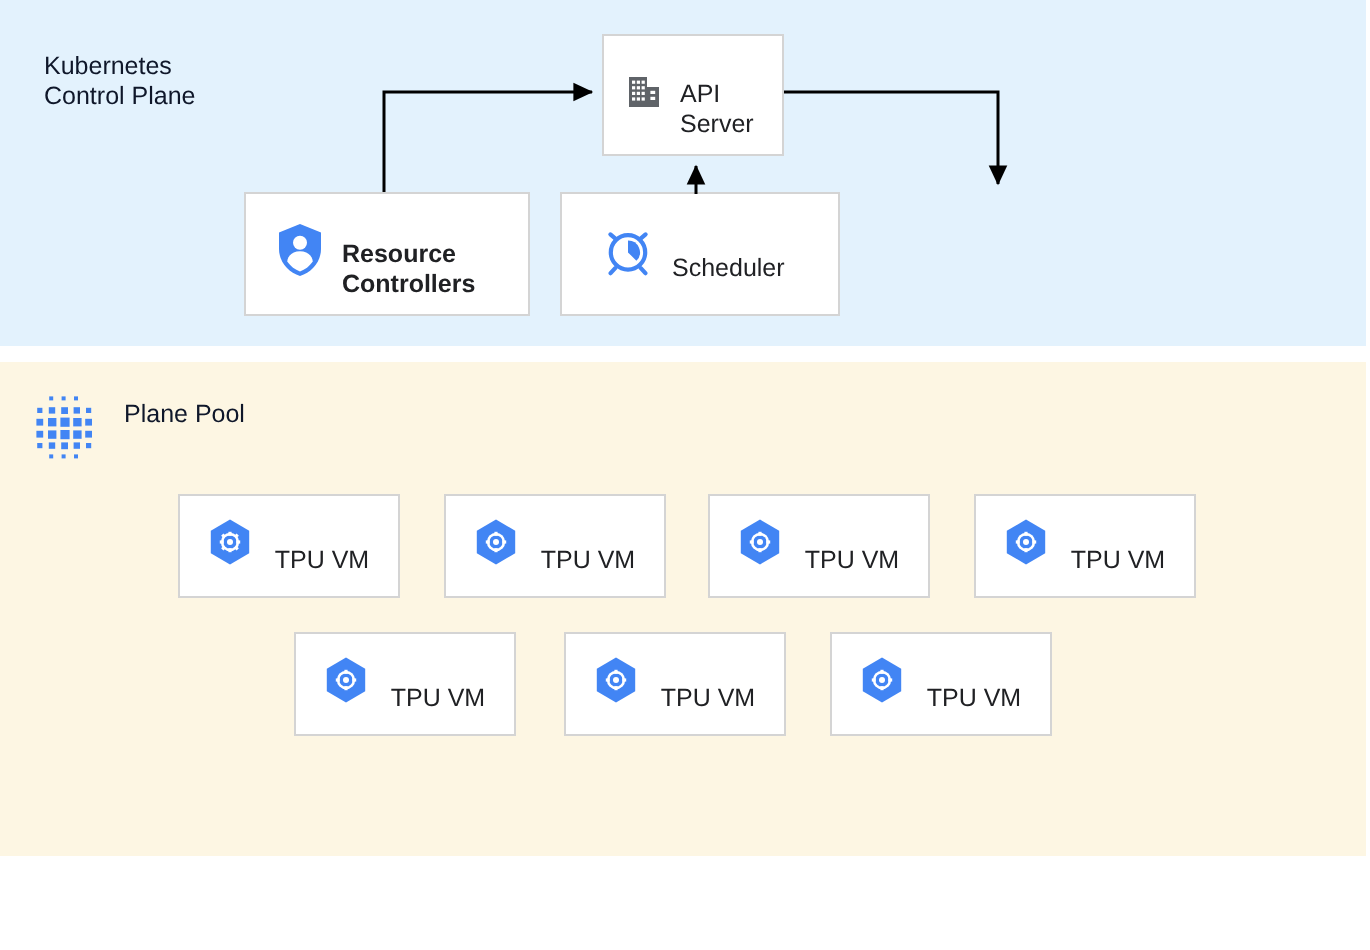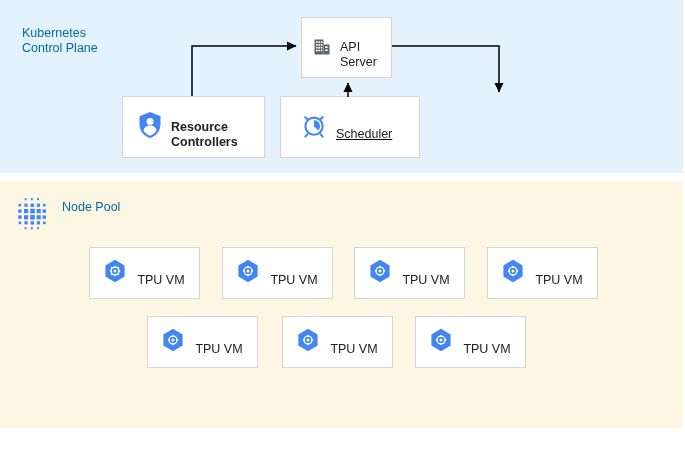--- a/index.html
+++ b/index.html
@@ -37,21 +37,21 @@
     width: 683px;
     height: 247px;
     background: #fdf6e3;
   }
 
   
   .panel-title {
     position: absolute;
     font-size: 12.5px;
     line-height: 15px;
-    color: #0369a1;
+    color: #0f172a;
     white-space: pre-line;
   }
   #control-plane-title {
     left: 22px;
     top: 26px;
   }
   #node-pool-title {
     left: 62px;
     top: 199px;
     line-height: 17px;
@@ -94,21 +94,20 @@
     height: 62px;
     padding-left: 15px;
     font-weight: bold;
   }
   #scheduler-box {
     left: 280px;
     top: 96px;
     width: 140px;
     height: 62px;
     padding-left: 20px;
-    text-decoration: underline;
   }
   #storage-box {
     left: 438px;
     top: 96px;
     width: 127px;
     height: 62px;
     padding-left: 17px;
   }
 
   
@@ -250,21 +249,21 @@
         <rect x="24.8" y="27.2" width="3.2" height="3.2"></rect>
         <rect x="31.0" y="27.5" width="2.6" height="2.6"></rect>
 
         <rect x="12.6" y="33.2" width="2.0" height="2.0"></rect>
         <rect x="18.8" y="33.2" width="2.0" height="2.0"></rect>
         <rect x="25.0" y="33.2" width="2.0" height="2.0"></rect>
       </g>
     </svg>
   </div>
 
-  <div class="panel-title" id="node-pool-title">Node Pool</div>
+  <div class="panel-title" id="node-pool-title">Plane Pool</div>
 
   <div class="node-box tpu-box" style="left:89px;  top:247px;">
     <span class="node-icon">
       <svg width="22" height="24" viewBox="0 0 22 24">
         <path d="M11 0.8 L20.6 6.4 V17.6 L11 23.2 L1.4 17.6 V6.4 Z" fill="#4285f4"></path>
         <g fill="#ffffff">
           <circle cx="11" cy="12" r="4.6"></circle>
         </g>
         <g fill="#4285f4">
           <circle cx="11" cy="12" r="3.3"></circle>

